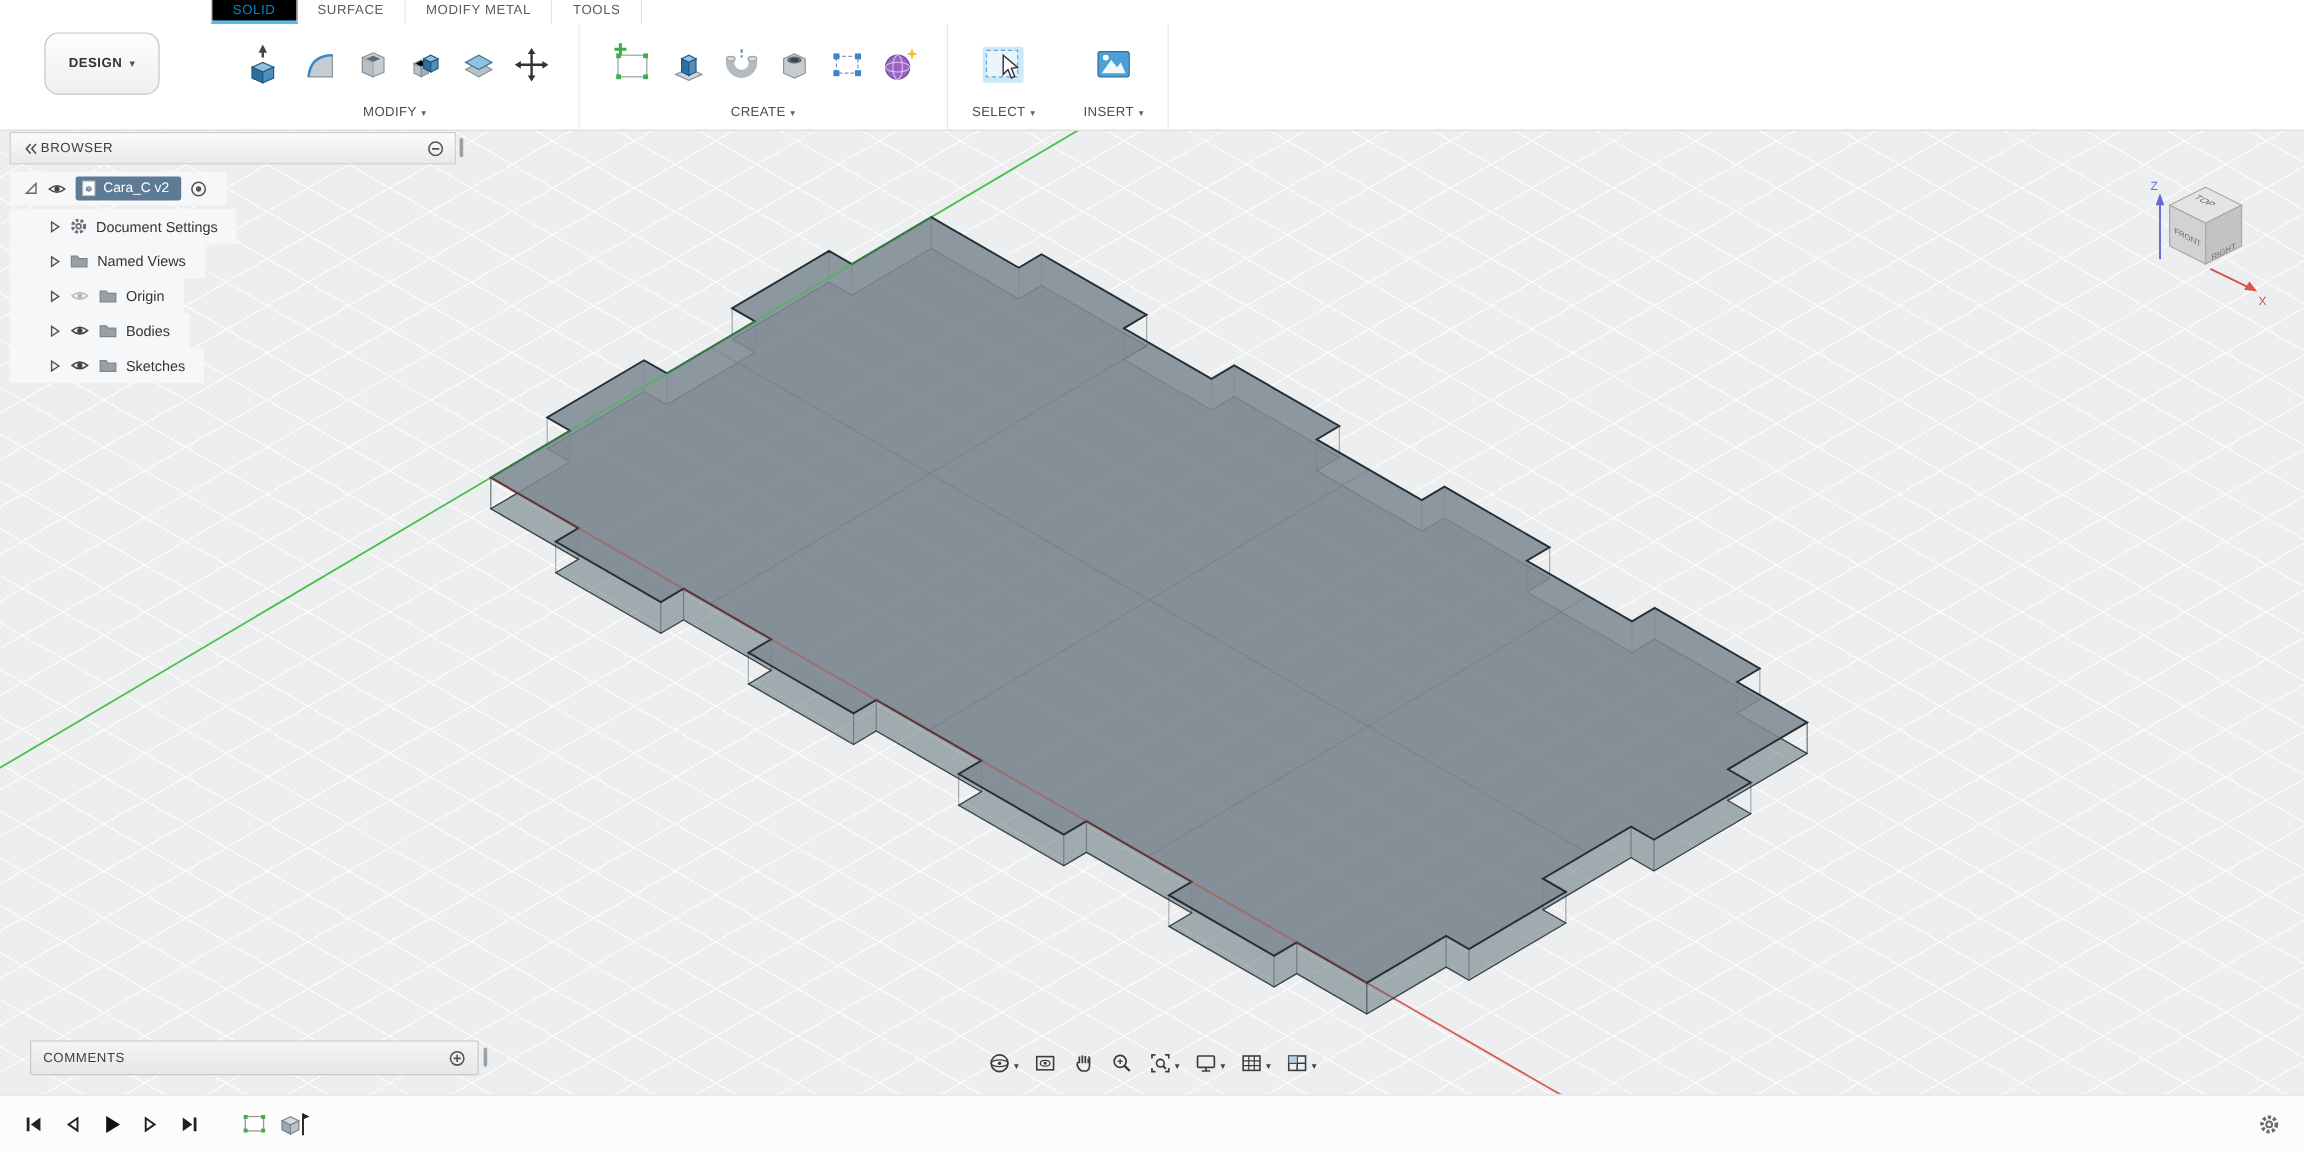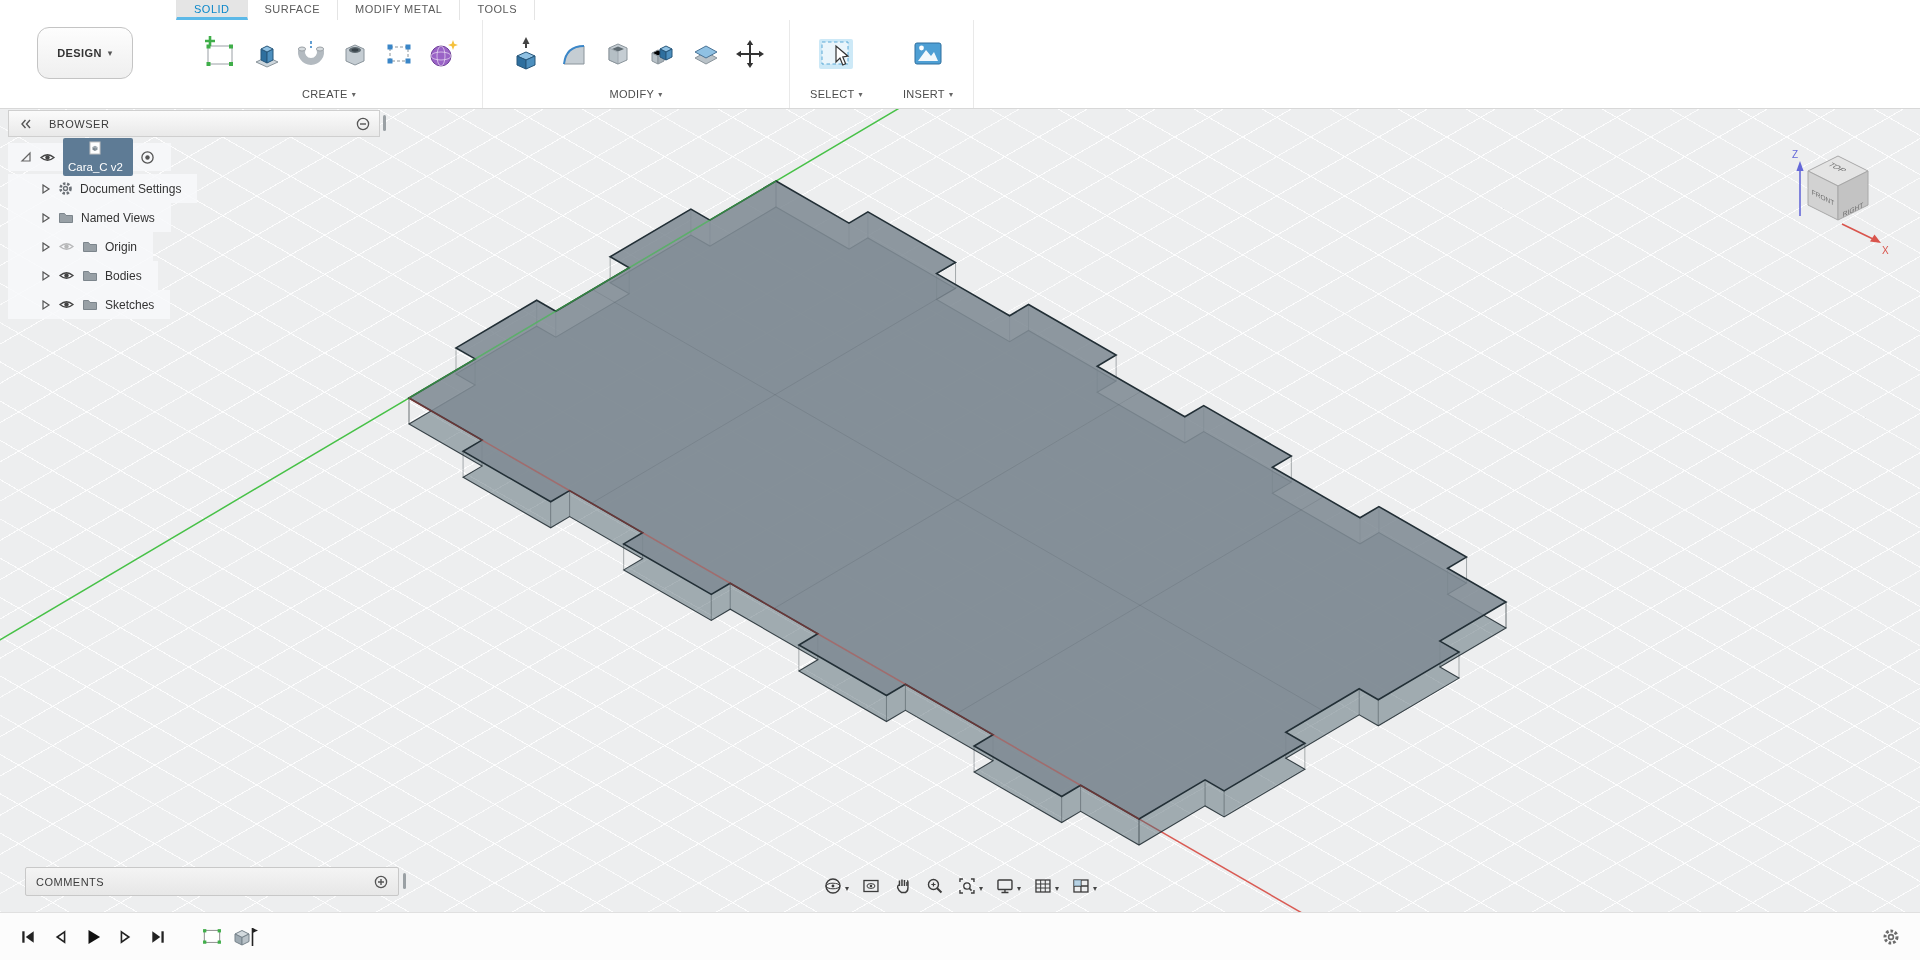--- a/index.html
+++ b/index.html
@@ -11,21 +11,21 @@
            border-bottom:1px solid #d8d8d8;z-index:30;}
   .design-btn{position:absolute;left:37px;top:27px;width:94px;height:50px;
       border:1px solid #c4c4c4;border-radius:12px;background:linear-gradient(#fdfdfd,#efefef);
       display:flex;align-items:center;justify-content:center;gap:6px;
       font-size:11px;font-weight:bold;color:#333;letter-spacing:.4px;cursor:default;}
   .design-btn::after{content:"▾";font-size:9px;color:#555;font-weight:normal;}
   .tabs{position:absolute;top:0;left:176px;height:20px;display:flex;}
   .tab{padding:0 17px;font-size:11px;line-height:18px;color:#5a5a5a;letter-spacing:.5px;
        border-right:1px solid #e4e4e4;cursor:default;}
   .tab:first-child{border-left:1px solid #e4e4e4;}
-  .tab.active{color:#0a87ca;border-bottom:3px solid #5cb9e8;background:#e5e5e5;}
+  .tab.active{color:#0a87ca;border-bottom:3px solid #5cb9e8;background:#000000;}
   .tb-groups{position:absolute;left:176px;top:20px;bottom:0;display:flex;align-items:stretch;}
   .tb-group{display:flex;flex-direction:column;align-items:center;justify-content:flex-start;
             padding:4px 20px 0 20px;border-right:1px solid #e9e9e9;}
   .tb-icons{display:flex;align-items:center;gap:6px;height:60px;}
   .icon-btn{width:38px;height:38px;display:flex;align-items:center;justify-content:center;border-radius:2px;}
   .icon-btn.lg{width:46px;height:46px;}
   .tb-label{height:20px;display:flex;align-items:center;gap:4px;font-size:11px;color:#4c4c4c;letter-spacing:.3px;}
   .tb-label::after{content:"▾";font-size:8px;color:#666;}
 
   
@@ -33,29 +33,29 @@
     background-image:
       repeating-linear-gradient(30deg,  rgba(255,255,255,.85) 0 1px, transparent 1px 34px),
       repeating-linear-gradient(150deg, rgba(255,255,255,.85) 0 1px, transparent 1px 34px),
       repeating-linear-gradient(30deg,  rgba(201,207,211,.45) 0 1px, transparent 1px 170px),
       repeating-linear-gradient(150deg, rgba(201,207,211,.45) 0 1px, transparent 1px 170px);}
   #model-svg{position:absolute;inset:0;width:1920px;height:804px;}
 
   
   .browser{position:absolute;left:8px;top:2px;width:372px;z-index:10;}
   .panel-header{height:25px;background:linear-gradient(#fbfbfb,#e9e9e9);border:1px solid #cfcfcf;
-      display:flex;align-items:center;gap:16px;padding:0 9px;position:relative;}
+      display:flex;align-items:center;gap:1px;padding:0 9px;position:relative;}
   .panel-title{flex:1;font-size:11px;color:#3c3c3c;letter-spacing:.5px;}
   .scroll-nub{position:absolute;right:-7px;top:4px;width:3px;height:16px;background:#9aa0a4;border-radius:2px;}
   .tree{padding-top:6px;font-size:12px;color:#333;}
   .tree-row{display:flex;align-items:center;gap:7px;height:29px;width:max-content;
             padding:0 16px 0 32px;background:rgba(247,248,250,.85);}
   .tree-row.root{padding-left:12px;height:28px;margin-bottom:3px;}
   .doc-pill{display:flex;align-items:center;gap:6px;background:#5e7b95;color:#fff;
-            font-size:11.5px;padding:3px 10px 3px 5px;border-radius:2px;flex-direction:column;}
+            font-size:11.5px;padding:3px 10px 3px 5px;border-radius:2px;}
   .dim{opacity:.35;}
   .row-label{white-space:nowrap;}
 
   
   .comments{position:absolute;left:25px;bottom:16px;width:352px;height:27px;
       background:linear-gradient(#f4f4f4,#e7e7e7);border:1px solid #c8c8c8;border-radius:2px;
       display:flex;align-items:center;gap:24px;padding:0 10px;z-index:10;}
   .comments .panel-title{flex:1;}
   .comments .scroll-nub{right:-8px;top:5px;}
 
@@ -86,20 +86,75 @@
     </div>
 
     <nav class="tabs">
       <div class="tab active">SOLID</div>
       <div class="tab">SURFACE</div>
       <div class="tab">MODIFY METAL</div>
       <div class="tab">TOOLS</div>
     </nav>
 
     <div class="tb-groups">
+
+      <div class="tb-group">
+        <div class="tb-icons">
+          <div class="icon-btn lg">
+            <svg width="40" height="40" viewBox="0 0 40 40">
+              <path d="M20 5 V14" stroke="#444" stroke-width="2"></path>
+              <polygon points="20,3 16.5,10 23.5,10" fill="#444"></polygon>
+              <polygon points="11,22 20,18 29,22 20,26" fill="#8fc1e3" stroke="#26567a"></polygon>
+              <polygon points="11,22 20,26 20,35 11,31" fill="#2e6f9e" stroke="#26567a"></polygon>
+              <polygon points="20,26 29,22 29,31 20,35" fill="#4d8fbe" stroke="#26567a"></polygon>
+            </svg>
+          </div>
+          <div class="icon-btn">
+            <svg width="34" height="34" viewBox="0 0 34 34">
+              <path d="M7 27 H27 V9 Q9 9 7 27 Z" fill="#c5cdd3" stroke="#8a949b"></path>
+              <path d="M27 9 Q9 9 7 27" fill="none" stroke="#3a86c8" stroke-width="2"></path>
+            </svg>
+          </div>
+          <div class="icon-btn">
+            <svg width="34" height="34" viewBox="0 0 34 34">
+              <path d="M8 11 L17 7 26 11 26 23 17 27 8 23 Z" fill="#c5cdd3" stroke="#8a949b"></path>
+              <path d="M11 12 L17 9.5 23 12 17 14.5 Z" fill="#5f6b72"></path>
+              <path d="M8 11 L17 15 17 27 8 23 Z" fill="#aeb8bf" opacity=".65" stroke="#8a949b"></path>
+            </svg>
+          </div>
+          <div class="icon-btn">
+            <svg width="34" height="34" viewBox="0 0 34 34">
+              <polygon points="7,16 13,13 19,16 13,19" fill="#d3dadе" stroke="#8a949b"></polygon>
+              <polygon points="7,16 13,19 13,27 7,24" fill="#b9c2c8" stroke="#8a949b"></polygon>
+              <polygon points="13,19 19,16 19,24 13,27" fill="#a5afb6" stroke="#8a949b"></polygon>
+              <polygon points="15,12 21,9 27,12 21,15" fill="#8fc1e3" stroke="#26567a"></polygon>
+              <polygon points="15,12 21,15 21,23 15,20" fill="#2e6f9e" stroke="#26567a"></polygon>
+              <polygon points="21,15 27,12 27,20 21,23" fill="#4d8fbe" stroke="#26567a"></polygon>
+            </svg>
+          </div>
+          <div class="icon-btn">
+            <svg width="34" height="34" viewBox="0 0 34 34">
+              <polygon points="6,21 17,15 28,21 17,27" fill="#b9c2c8" stroke="#8a949b"></polygon>
+              <polygon points="6,15 17,9 28,15 17,21" fill="#8fc1e3" stroke="#4a7396"></polygon>
+            </svg>
+          </div>
+          <div class="icon-btn">
+            <svg width="34" height="34" viewBox="0 0 34 34">
+              <path d="M17 7 V27 M7 17 H27" stroke="#333" stroke-width="2"></path>
+              <polygon points="17,3 13.8,8 20.2,8" fill="#333"></polygon>
+              <polygon points="17,31 13.8,26 20.2,26" fill="#333"></polygon>
+              <polygon points="3,17 8,13.8 8,20.2" fill="#333"></polygon>
+              <polygon points="31,17 26,13.8 26,20.2" fill="#333"></polygon>
+            </svg>
+          </div>
+        </div>
+        <div class="tb-label">
+          <span>MODIFY</span>
+        </div>
+      </div>
 
       <div class="tb-group">
         <div class="tb-icons">
           <div class="icon-btn lg">
             <svg width="40" height="40" viewBox="0 0 40 40">
               <rect x="9" y="12" width="24" height="18" fill="#fff" stroke="#9aa0a5"></rect>
               <rect x="7.5" y="10.5" width="4" height="4" fill="#3fae49"></rect>
               <rect x="30" y="10.5" width="4" height="4" fill="#3fae49"></rect>
               <rect x="7.5" y="28" width="4" height="4" fill="#3fae49"></rect>
               <rect x="30" y="28" width="4" height="4" fill="#3fae49"></rect>
@@ -142,75 +197,20 @@
             <svg width="34" height="34" viewBox="0 0 34 34">
               <circle cx="15" cy="19" r="10" fill="#9a63c6" stroke="#6f3f99"></circle>
               <ellipse cx="15" cy="19" rx="10" ry="4" fill="none" stroke="rgba(255,255,255,.55)"></ellipse>
               <ellipse cx="15" cy="19" rx="4" ry="10" fill="none" stroke="rgba(255,255,255,.55)"></ellipse>
               <path d="M27 3 L28.3 6.7 32 8 28.3 9.3 27 13 25.7 9.3 22 8 25.7 6.7 Z" fill="#f5c13d"></path>
             </svg>
           </div>
         </div>
         <div class="tb-label">
           <span>CREATE</span>
-        </div>
-      </div>
-
-      <div class="tb-group">
-        <div class="tb-icons">
-          <div class="icon-btn lg">
-            <svg width="40" height="40" viewBox="0 0 40 40">
-              <path d="M20 5 V14" stroke="#444" stroke-width="2"></path>
-              <polygon points="20,3 16.5,10 23.5,10" fill="#444"></polygon>
-              <polygon points="11,22 20,18 29,22 20,26" fill="#8fc1e3" stroke="#26567a"></polygon>
-              <polygon points="11,22 20,26 20,35 11,31" fill="#2e6f9e" stroke="#26567a"></polygon>
-              <polygon points="20,26 29,22 29,31 20,35" fill="#4d8fbe" stroke="#26567a"></polygon>
-            </svg>
-          </div>
-          <div class="icon-btn">
-            <svg width="34" height="34" viewBox="0 0 34 34">
-              <path d="M7 27 H27 V9 Q9 9 7 27 Z" fill="#c5cdd3" stroke="#8a949b"></path>
-              <path d="M27 9 Q9 9 7 27" fill="none" stroke="#3a86c8" stroke-width="2"></path>
-            </svg>
-          </div>
-          <div class="icon-btn">
-            <svg width="34" height="34" viewBox="0 0 34 34">
-              <path d="M8 11 L17 7 26 11 26 23 17 27 8 23 Z" fill="#c5cdd3" stroke="#8a949b"></path>
-              <path d="M11 12 L17 9.5 23 12 17 14.5 Z" fill="#5f6b72"></path>
-              <path d="M8 11 L17 15 17 27 8 23 Z" fill="#aeb8bf" opacity=".65" stroke="#8a949b"></path>
-            </svg>
-          </div>
-          <div class="icon-btn">
-            <svg width="34" height="34" viewBox="0 0 34 34">
-              <polygon points="7,16 13,13 19,16 13,19" fill="#d3dadе" stroke="#8a949b"></polygon>
-              <polygon points="7,16 13,19 13,27 7,24" fill="#b9c2c8" stroke="#8a949b"></polygon>
-              <polygon points="13,19 19,16 19,24 13,27" fill="#a5afb6" stroke="#8a949b"></polygon>
-              <polygon points="15,12 21,9 27,12 21,15" fill="#8fc1e3" stroke="#26567a"></polygon>
-              <polygon points="15,12 21,15 21,23 15,20" fill="#2e6f9e" stroke="#26567a"></polygon>
-              <polygon points="21,15 27,12 27,20 21,23" fill="#4d8fbe" stroke="#26567a"></polygon>
-            </svg>
-          </div>
-          <div class="icon-btn">
-            <svg width="34" height="34" viewBox="0 0 34 34">
-              <polygon points="6,21 17,15 28,21 17,27" fill="#b9c2c8" stroke="#8a949b"></polygon>
-              <polygon points="6,15 17,9 28,15 17,21" fill="#8fc1e3" stroke="#4a7396"></polygon>
-            </svg>
-          </div>
-          <div class="icon-btn">
-            <svg width="34" height="34" viewBox="0 0 34 34">
-              <path d="M17 7 V27 M7 17 H27" stroke="#333" stroke-width="2"></path>
-              <polygon points="17,3 13.8,8 20.2,8" fill="#333"></polygon>
-              <polygon points="17,31 13.8,26 20.2,26" fill="#333"></polygon>
-              <polygon points="3,17 8,13.8 8,20.2" fill="#333"></polygon>
-              <polygon points="31,17 26,13.8 26,20.2" fill="#333"></polygon>
-            </svg>
-          </div>
-        </div>
-        <div class="tb-label">
-          <span>MODIFY</span>
         </div>
       </div>
 
 
 
 
       <div class="tb-group" style="border-right:none">
         <div class="tb-icons">
           <div class="icon-btn lg">
             <svg width="40" height="40" viewBox="0 0 40 40">

